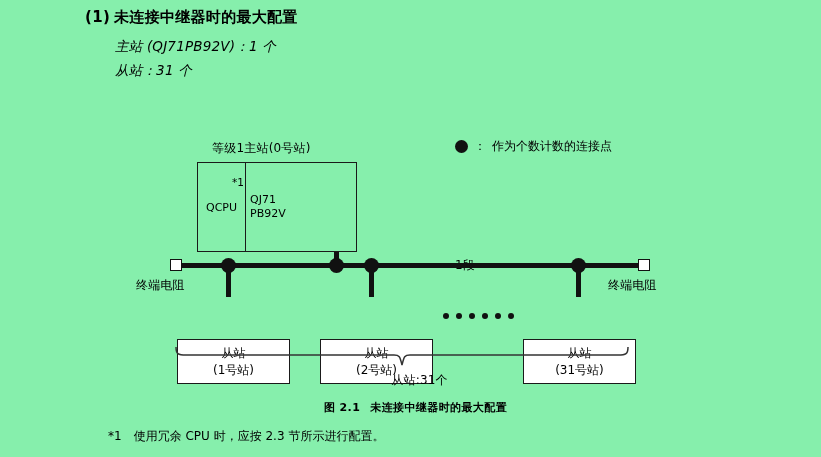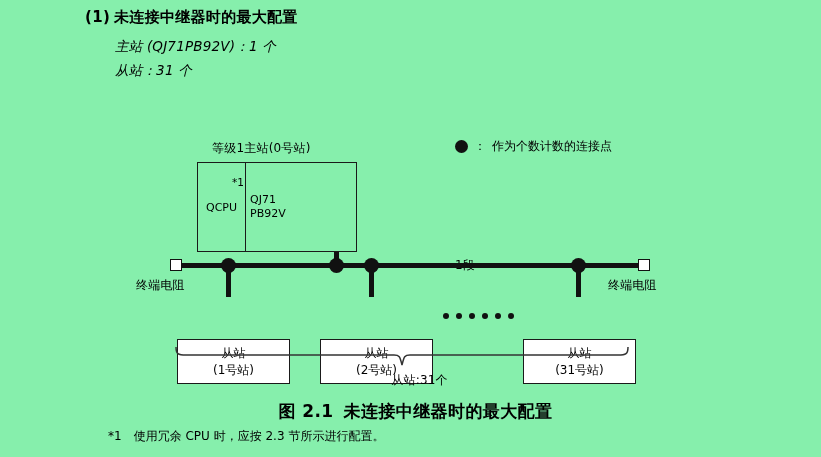--- a/index.html
+++ b/index.html
@@ -191,21 +191,21 @@
     text-align: center;
     font-size: 12px;
   }
   .brace-label span { display: inline-block; margin-left: 18px; }
 
   
   .fig-caption {
     left: 0; right: 0;
     top: 400px;
     text-align: center;
-    font-size: 17px;
+    font-size: 11px;
     font-weight: bold;
     letter-spacing: 0.4px;
   }
   .fig-caption span { display: inline-block; margin-left: 10px; }
 
   
   .footnote {
     left: 108px;
     top: 428px;
     font-size: 12px;

